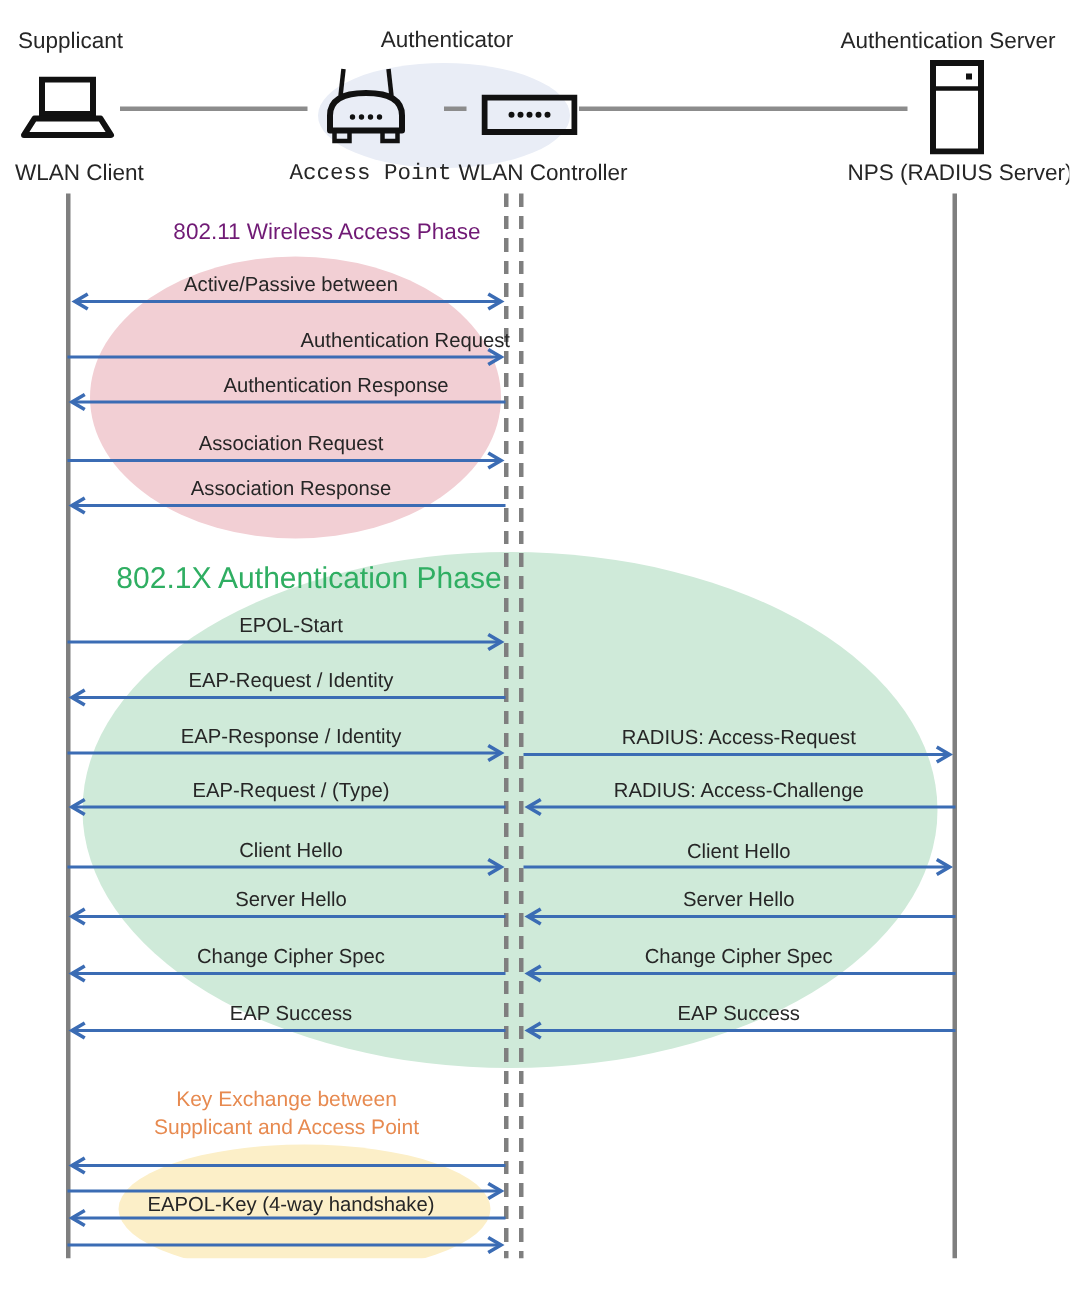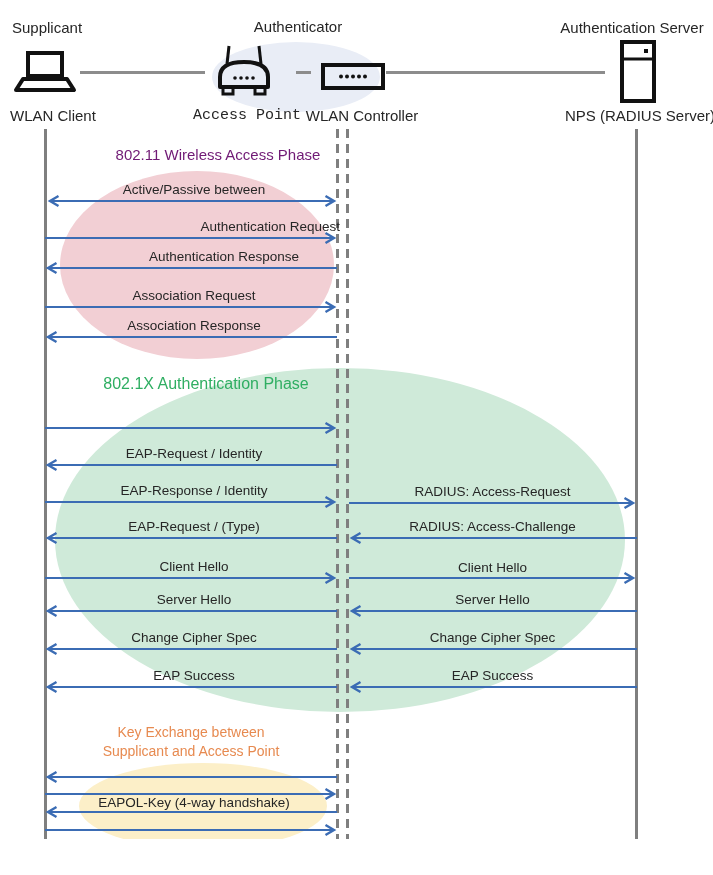--- a/index.html
+++ b/index.html
@@ -26,21 +26,21 @@
   }
 
   .arrows { position:absolute; left:0; top:0; }
 
   .msg { position:absolute; font-size:13.5px; color:#262626; text-align:center; white-space:nowrap; }
   .msg-l { left:48px;  width:292px; }
   .msg-r { left:348px; width:289px; }
 
   .phase-title { position:absolute; text-align:center; white-space:nowrap; }
   .pt-red    { left:60px; top:146px; width:292px; font-size:15px;   color:#701a75;margin-left:12px; }
-  .pt-green  { left:60px; top:375px; width:292px; font-size:16px;   color:#2fae62; }
+  .pt-green  { left:60px; top:375px; width:292px; font-size:20px;   color:#2fae62; }
   .pt-orange { left:45px; top:723px; width:292px; font-size:14px;   color:#e78a50; line-height:19px; }
 </style>
 </head>
 <body>
 
 <div class="canvas">
 
   <div class="ellipse el-header"></div>
   <div class="ellipse el-p1"></div>
   <div class="ellipse el-p2"></div>
@@ -135,20 +135,21 @@
     <div>Key Exchange between</div>
     <div>Supplicant and Access Point</div>
   </div>
 
   <div class="msg msg-l" style="top:182px;">Active/Passive between</div>
   <div class="msg msg-l" style="top:219px;text-align:right;">Authentication Request</div>
   <div class="msg msg-l" style="top:249px;margin-left:30px;">Authentication Response</div>
   <div class="msg msg-l" style="top:288px;">Association Request</div>
   <div class="msg msg-l" style="top:318px;">Association Response</div>
 
+  <div class="msg msg-l" style="top:409px;">EPOL-Start</div>
   <div class="msg msg-l" style="top:446px;">EAP-Request / Identity</div>
   <div class="msg msg-l" style="top:483px;">EAP-Response / Identity</div>
   <div class="msg msg-l" style="top:519px;">EAP-Request / (Type)</div>
   <div class="msg msg-l" style="top:559px;">Client Hello</div>
   <div class="msg msg-l" style="top:592px;">Server Hello</div>
   <div class="msg msg-l" style="top:630px;">Change Cipher Spec</div>
   <div class="msg msg-l" style="top:668px;">EAP Success</div>
 
   <div class="msg msg-r" style="top:484px;">RADIUS: Access-Request</div>
   <div class="msg msg-r" style="top:519px;">RADIUS: Access-Challenge</div>

